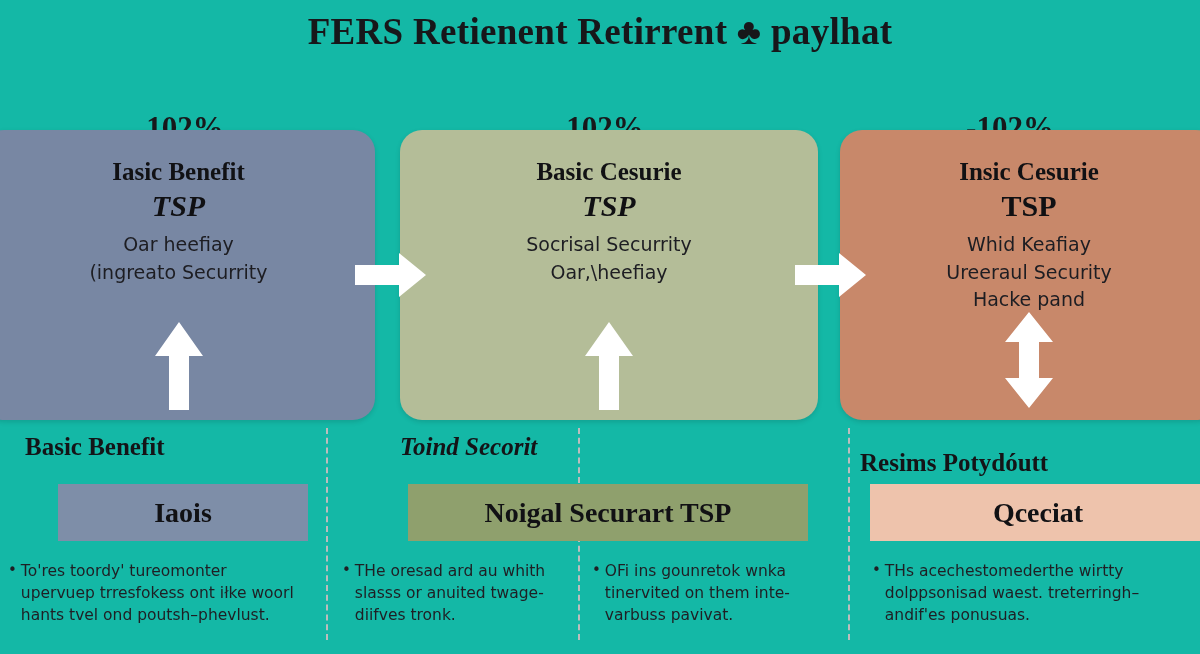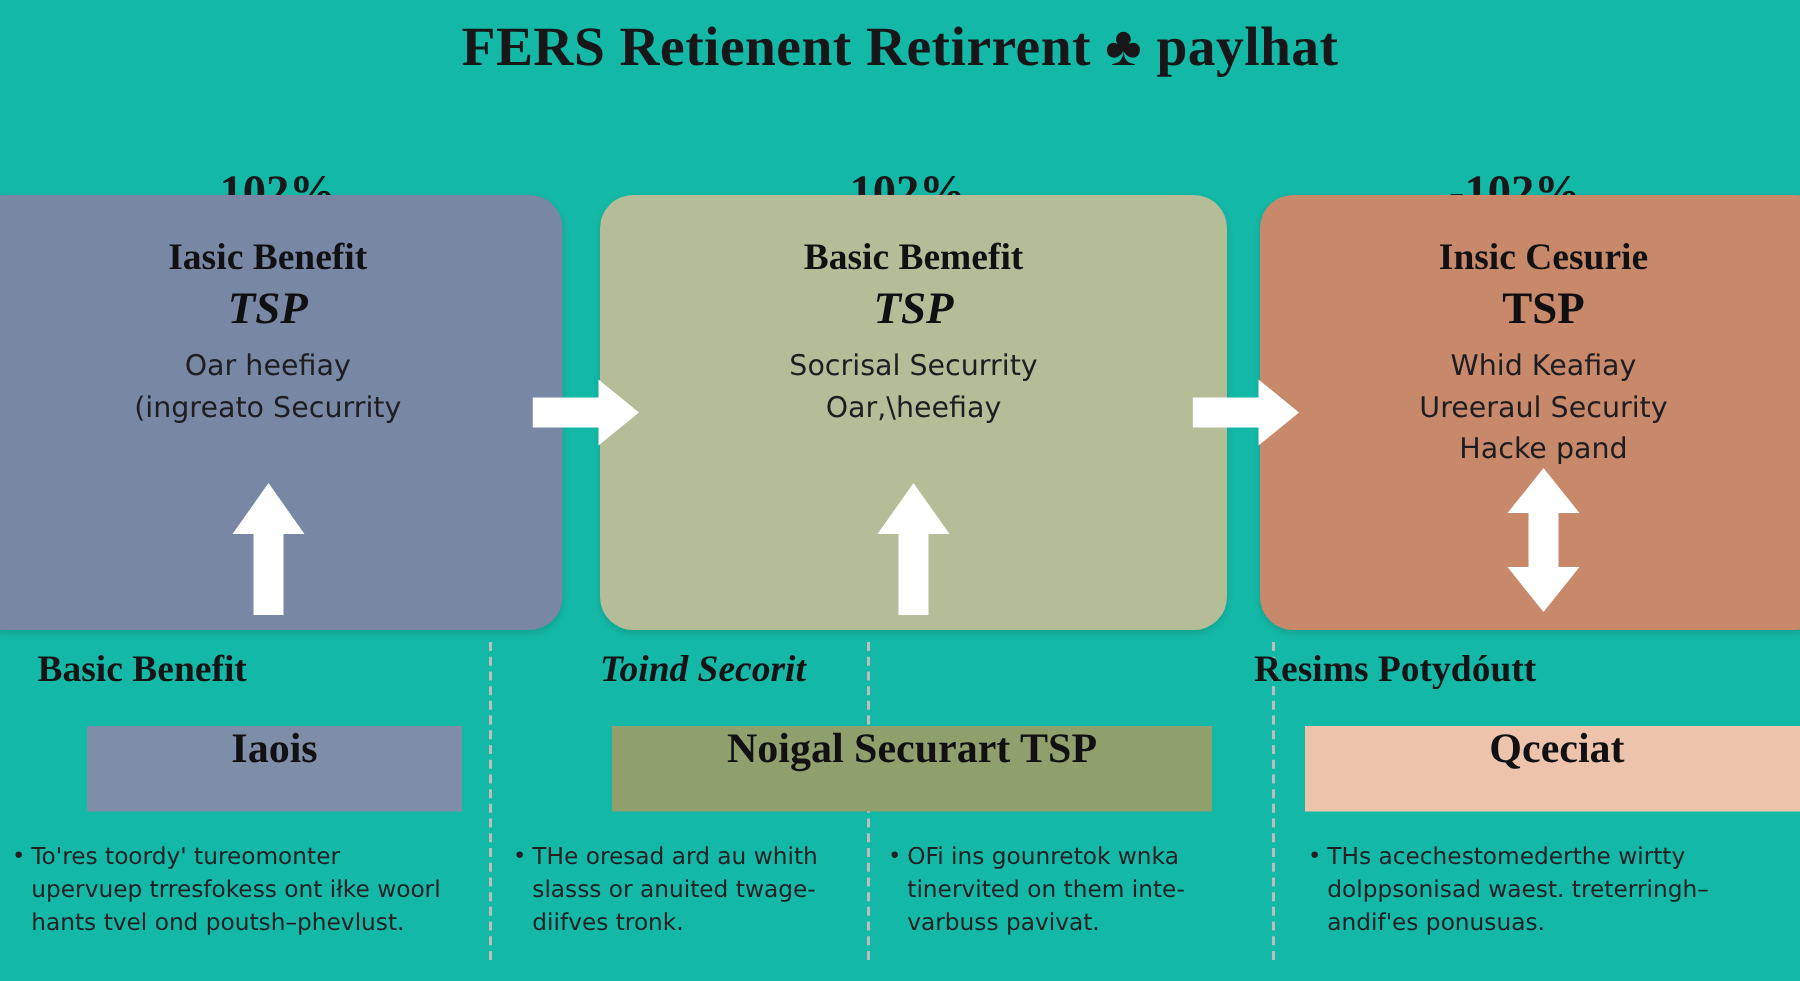--- a/index.html
+++ b/index.html
@@ -152,28 +152,29 @@
     top: 433px;
     font-family: "Liberation Serif", serif;
     font-weight: bold;
     font-size: 25px;
     color: #141417;
     text-align: left;
     white-space: nowrap;
   }
   .sec-head.s1 { left: 25px;  width: 255px; }
   .sec-head.s2 { left: 400px; width: 405px; font-style: italic; }
-  .sec-head.s3 { left: 836px; width: 340px; }
+  .sec-head.s3 { left: 860px; width: 340px; margin-top: 16px; }
 
   
   .bar {
     position: absolute;
     top: 484px;
     height: 57px;
     display: flex;
+    align-items: center;
     justify-content: center;
     font-family: "Liberation Serif", serif;
     font-weight: bold;
     font-size: 28px;
     color: #111114;
     white-space: nowrap;
   }
   .bar.b1 { left: 58px;  width: 250px; background: #7e8ea8; }
   .bar.b2 { left: 408px; width: 400px; background: #8fa06d; }
   .bar.b3 { left: 870px; width: 336px; background: #eec3ac; }
@@ -215,21 +216,21 @@
     <div class="panel-h1">Iasic Benefit</div>
     <div class="panel-h2">TSP</div>
     <div class="panel-line">Oar heefiay</div>
     <div class="panel-line">(ingreato Securrity</div>
     <svg class="up-arrow" viewBox="0 0 52 92">
       <polygon points="26,2 50,36 36,36 36,90 16,90 16,36 2,36" fill="#ffffff"></polygon>
     </svg>
   </div>
 
   <div class="panel p2">
-    <div class="panel-h1">Basic Bemefit</div>
+    <div class="panel-h1">Basic Cesurie</div>
     <div class="panel-h2">TSP</div>
     <div class="panel-line">Socrisal Securrity</div>
     <div class="panel-line">Oar,\heefiay</div>
     <svg class="up-arrow" viewBox="0 0 52 92">
       <polygon points="26,2 50,36 36,36 36,90 16,90 16,36 2,36" fill="#ffffff"></polygon>
     </svg>
   </div>
 
   <div class="panel p3">
     <div class="panel-h1">Insic Cesurie</div>

